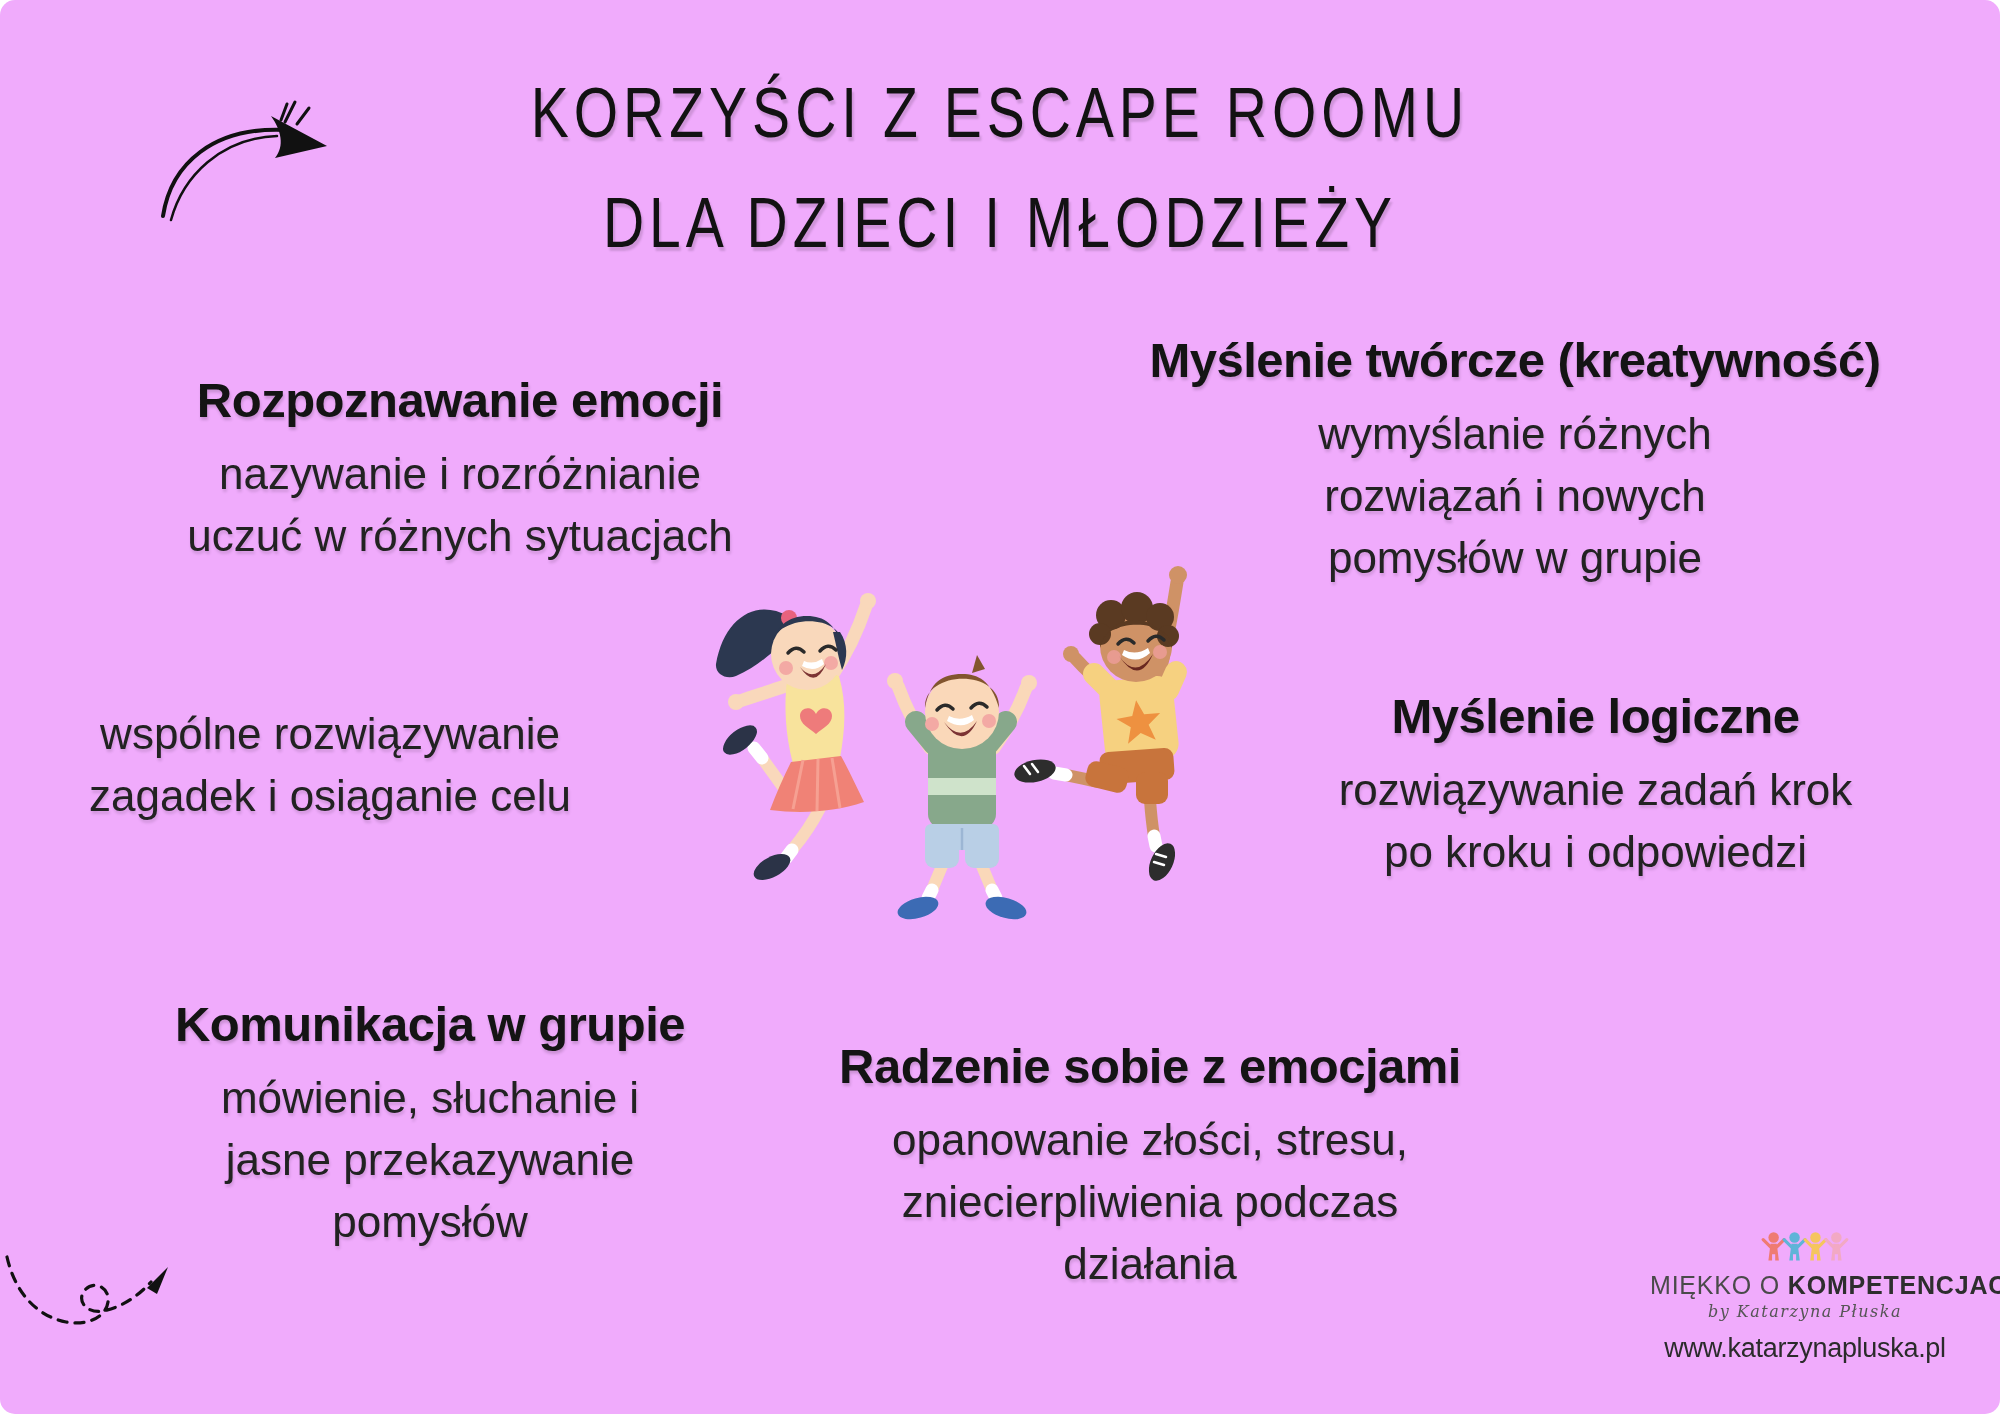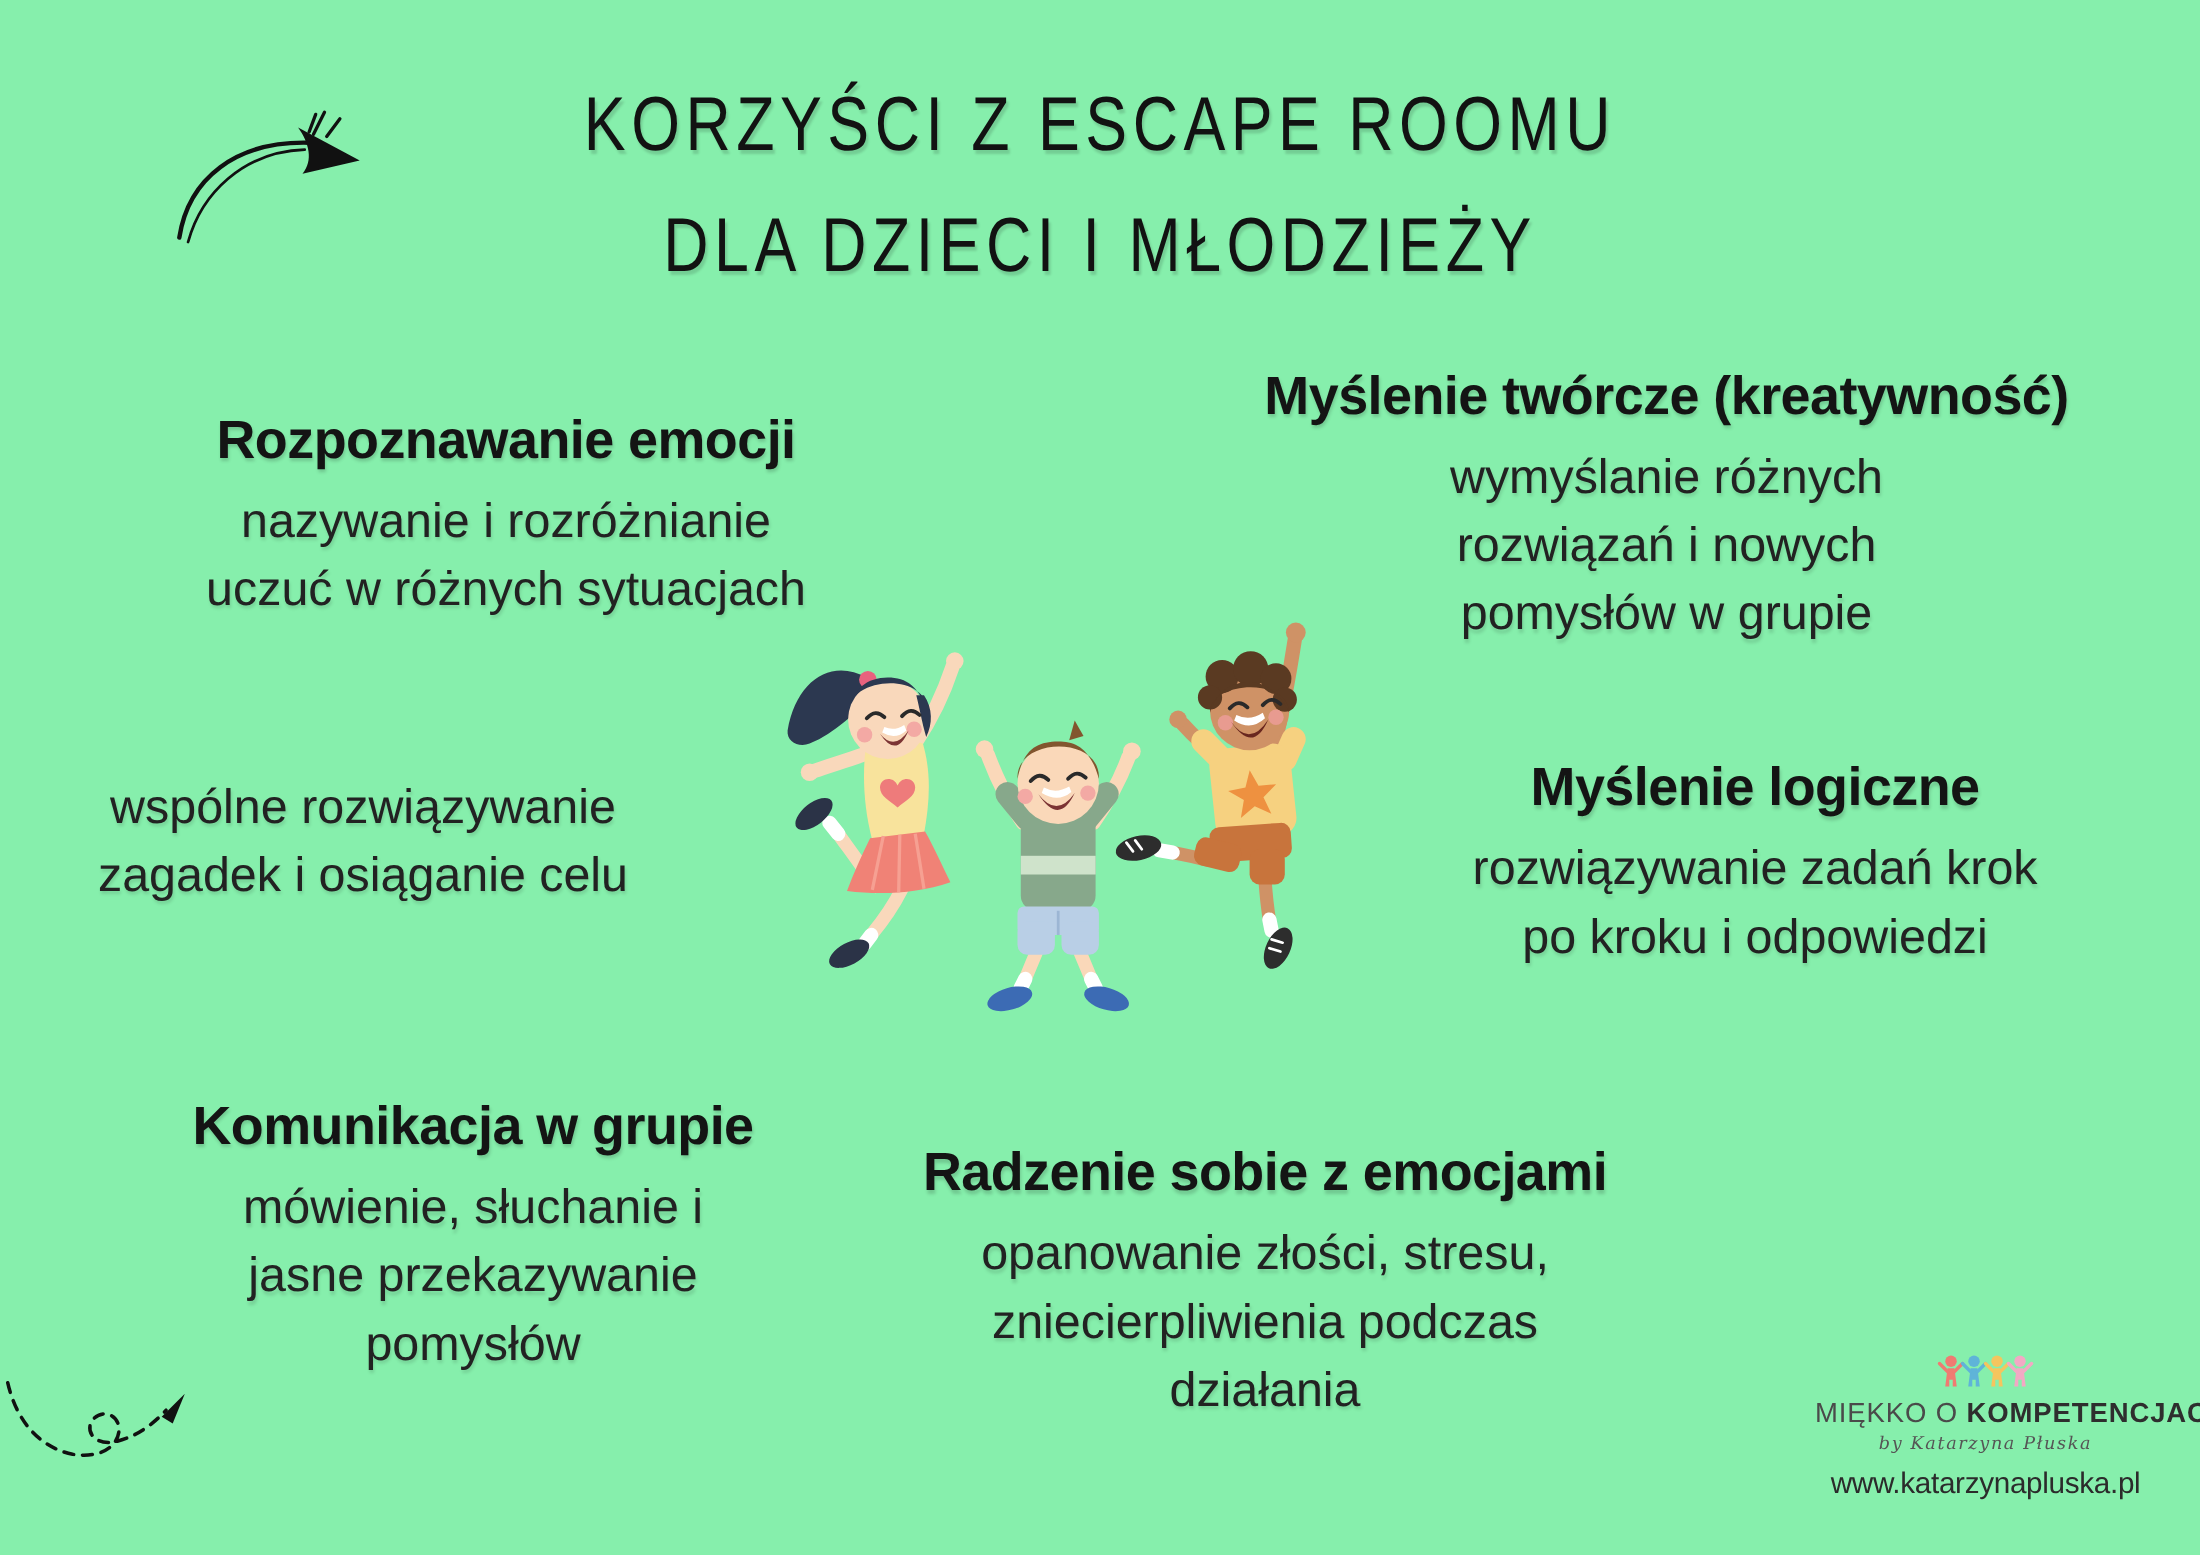--- a/index.html
+++ b/index.html
@@ -1,18 +1,18 @@
 <!DOCTYPE html>
 <html lang="pl"><head>
 <meta charset="utf-8">
 <style>
   html,body{margin:0;padding:0;background:#ffffff;}
   .canvas{
-    position:relative;width:2000px;height:1414px;background:#86efac;overflow:hidden;
-    font-family:"Liberation Sans",sans-serif;color:#1d1d1d;
+    position:relative;width:2000px;height:1414px;background:#f0abfc;overflow:hidden;
+    font-family:"Liberation Sans",sans-serif;color:#1d1d1d;border-radius:15px;
   }
   
   .title{position:absolute;left:0;top:58px;width:100%;text-align:center;}
   .title-line{
     font-size:57px;font-weight:500;letter-spacing:5px;color:#121212;
     height:110px;line-height:110px;transform:scaleY(1.22);
     text-shadow:2px 3px 2px rgba(0,0,0,.14);
   }
   
   .block{position:absolute;text-align:center;}

